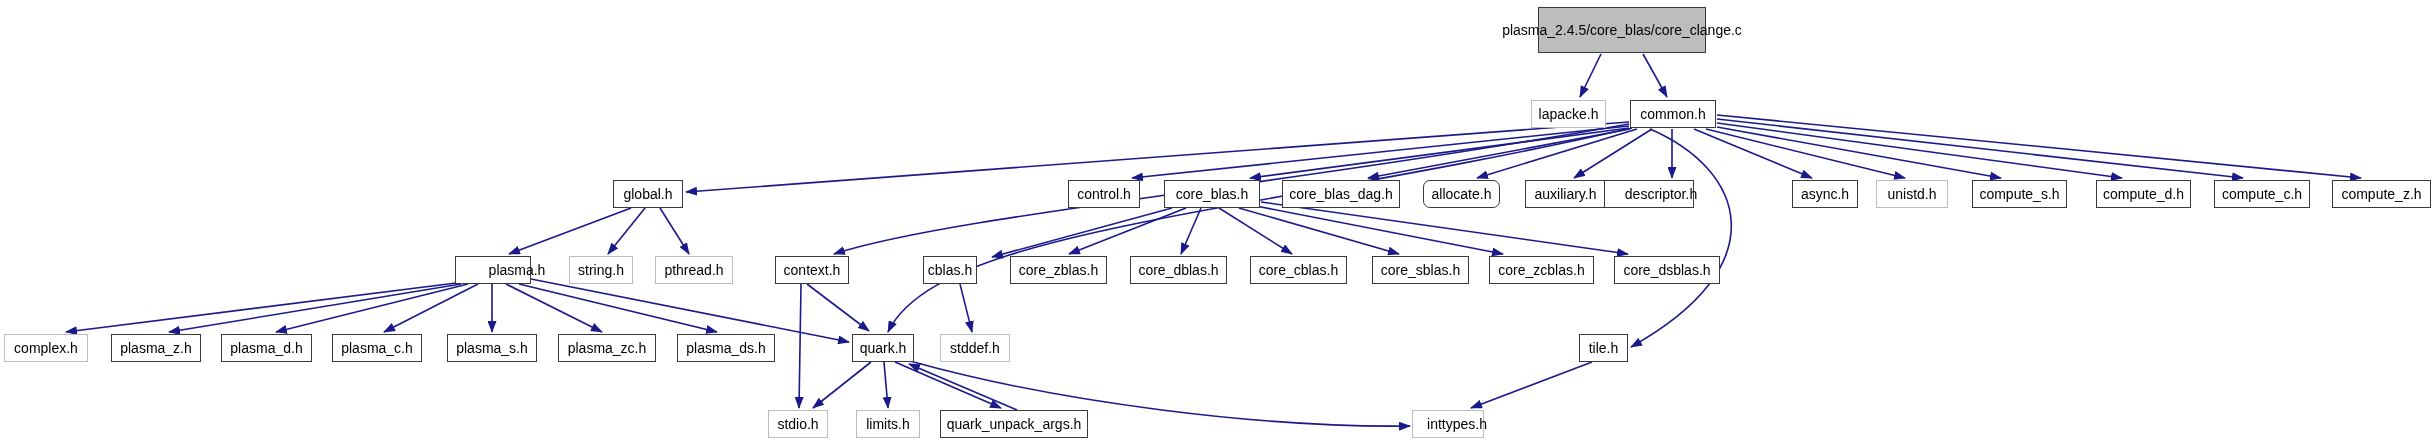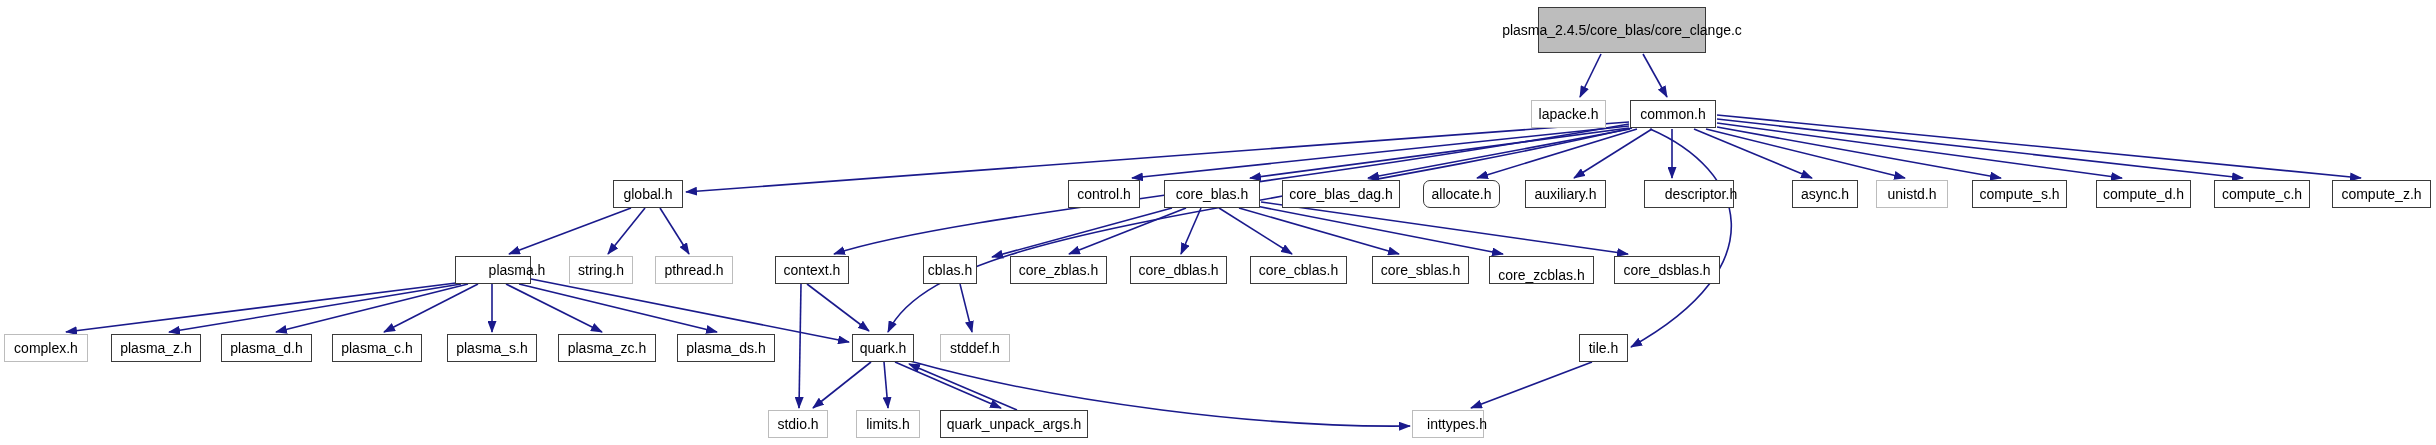--- a/index.html
+++ b/index.html
@@ -101,21 +101,21 @@
       </div>
       <div class="node internal" style="left: 1282px; top: 180px; width: 118px; height: 28px;">
         <span>core_blas_dag.h</span>
       </div>
       <div class="node internal" style="left: 1423px; top: 180px; width: 77px; height: 28px; border-radius: 7px;">
         <span>allocate.h</span>
       </div>
       <div class="node internal" style="left: 1525px; top: 180px; width: 81px; height: 28px;">
         <span>auxiliary.h</span>
       </div>
-      <div class="node internal" style="left: 1644px; top: 180px; width: 90px; height: 28px; padding-left: 24px;">
+      <div class="node internal" style="left: 1604px; top: 180px; width: 90px; height: 28px; padding-left: 24px;">
         <span>descriptor.h</span>
       </div>
       <div class="node internal" style="left: 1792px; top: 180px; width: 66px; height: 28px;">
         <span>async.h</span>
       </div>
       <div class="node external" style="left: 1876px; top: 180px; width: 72px; height: 28px;">
         <span>unistd.h</span>
       </div>
       <div class="node internal" style="left: 1972px; top: 180px; width: 95px; height: 28px;">
         <span>compute_s.h</span>
@@ -149,21 +149,21 @@
       </div>
       <div class="node internal" style="left: 1130px; top: 256px; width: 97px; height: 28px;">
         <span>core_dblas.h</span>
       </div>
       <div class="node internal" style="left: 1250px; top: 256px; width: 97px; height: 28px;">
         <span>core_cblas.h</span>
       </div>
       <div class="node internal" style="left: 1372px; top: 256px; width: 97px; height: 28px;">
         <span>core_sblas.h</span>
       </div>
-      <div class="node internal" style="left: 1489px; top: 256px; width: 105px; height: 28px; align-items: flex-end;">
+      <div class="node internal" style="left: 1489px; top: 256px; width: 105px; height: 28px;">
         <span>core_zcblas.h</span>
       </div>
       <div class="node internal" style="left: 1614px; top: 256px; width: 106px; height: 28px;">
         <span>core_dsblas.h</span>
       </div>
       <div class="node external" style="left: 4px; top: 334px; width: 84px; height: 28px;">
         <span>complex.h</span>
       </div>
       <div class="node internal" style="left: 111px; top: 334px; width: 90px; height: 28px;">
         <span>plasma_z.h</span>

